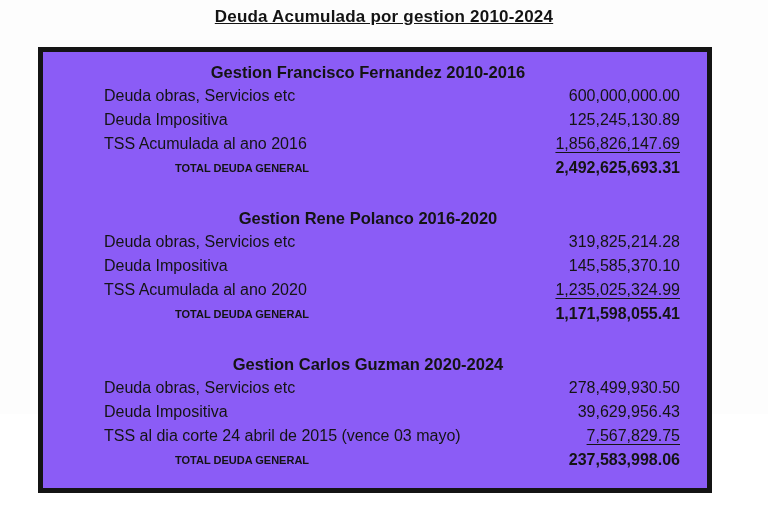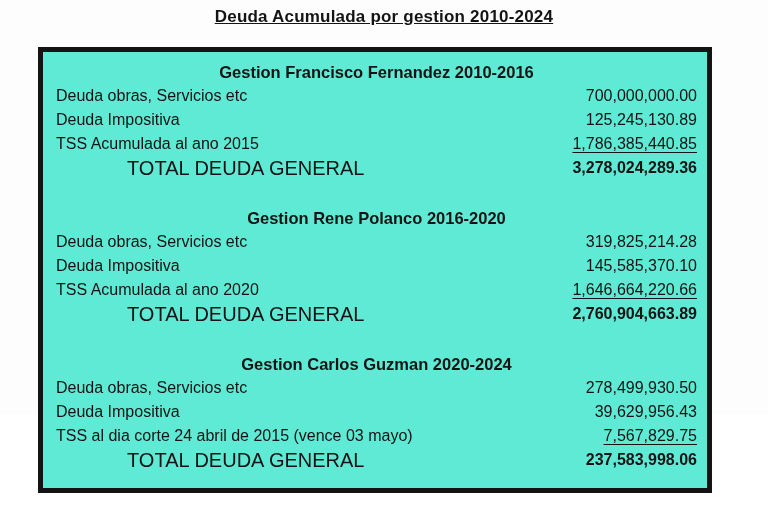--- a/index.html
+++ b/index.html
@@ -23,96 +23,97 @@
     font-size: 17px;
     font-weight: bold;
     text-decoration: underline;
     letter-spacing: 0.2px;
   }
   .debt-box {
     position: absolute;
     left: 38px; top: 47px;
     width: 674px; height: 446px;
     border: 5px solid #141414;
-    background: #5eead4;
-    padding: 8px 10px 10px 13px;
+    background: #8b5cf6;
+    padding: 8px 27px 10px 13px;
   }
   .section + .section { margin-top: 26px; }
   .section-header {
     text-align: center;
     font-size: 16.5px;
     font-weight: bold;
     line-height: 24px;
   }
   .row {
     display: flex;
     justify-content: space-between;
     align-items: center;
     font-size: 16px;
     line-height: 24px;
+    margin-left: 48px;
   }
   .row .label { white-space: nowrap; }
   .row .value { white-space: nowrap; text-align: right; }
   .row.total .label {
-    font-weight: normal;
+    font-weight: bold;
     padding-left: 71px;
-    font-size: 20px;
+    font-size: 11px;
   }
   .row.total .value { font-weight: bold; }
   .value.underlined {
     text-decoration: underline;
     text-underline-offset: 3px;
   }
 </style>
 </head>
 <body>
 
 <div class="page">
 
   <div class="doc-title">Deuda Acumulada por gestion 2010-2024</div>
 
   <div class="debt-box">
 
     <div class="section">
       <div class="section-header">Gestion Francisco Fernandez 2010-2016</div>
       <div class="row">
         <span class="label">Deuda obras, Servicios etc</span>
-        <span class="value">700,000,000.00</span>
+        <span class="value">600,000,000.00</span>
       </div>
       <div class="row">
         <span class="label">Deuda Impositiva</span>
         <span class="value">125,245,130.89</span>
       </div>
       <div class="row">
-        <span class="label">TSS Acumulada al ano 2015</span>
-        <span class="value underlined">1,786,385,440.85</span>
+        <span class="label">TSS Acumulada al ano 2016</span>
+        <span class="value underlined">1,856,826,147.69</span>
       </div>
       <div class="row total">
         <span class="label">TOTAL DEUDA GENERAL</span>
-        <span class="value">3,278,024,289.36</span>
+        <span class="value">2,492,625,693.31</span>
       </div>
     </div>
 
     <div class="section">
       <div class="section-header">Gestion Rene Polanco 2016-2020</div>
       <div class="row">
         <span class="label">Deuda obras, Servicios etc</span>
         <span class="value">319,825,214.28</span>
       </div>
       <div class="row">
         <span class="label">Deuda Impositiva</span>
         <span class="value">145,585,370.10</span>
       </div>
       <div class="row">
         <span class="label">TSS Acumulada al ano 2020</span>
-        <span class="value underlined">1,646,664,220.66</span>
+        <span class="value underlined">1,235,025,324.99</span>
       </div>
       <div class="row total">
         <span class="label">TOTAL DEUDA GENERAL</span>
-        <span class="value">2,760,904,663.89</span>
+        <span class="value">1,171,598,055.41</span>
       </div>
     </div>
 
     <div class="section">
       <div class="section-header">Gestion Carlos Guzman 2020-2024</div>
       <div class="row">
         <span class="label">Deuda obras, Servicios etc</span>
         <span class="value">278,499,930.50</span>
       </div>
       <div class="row">

